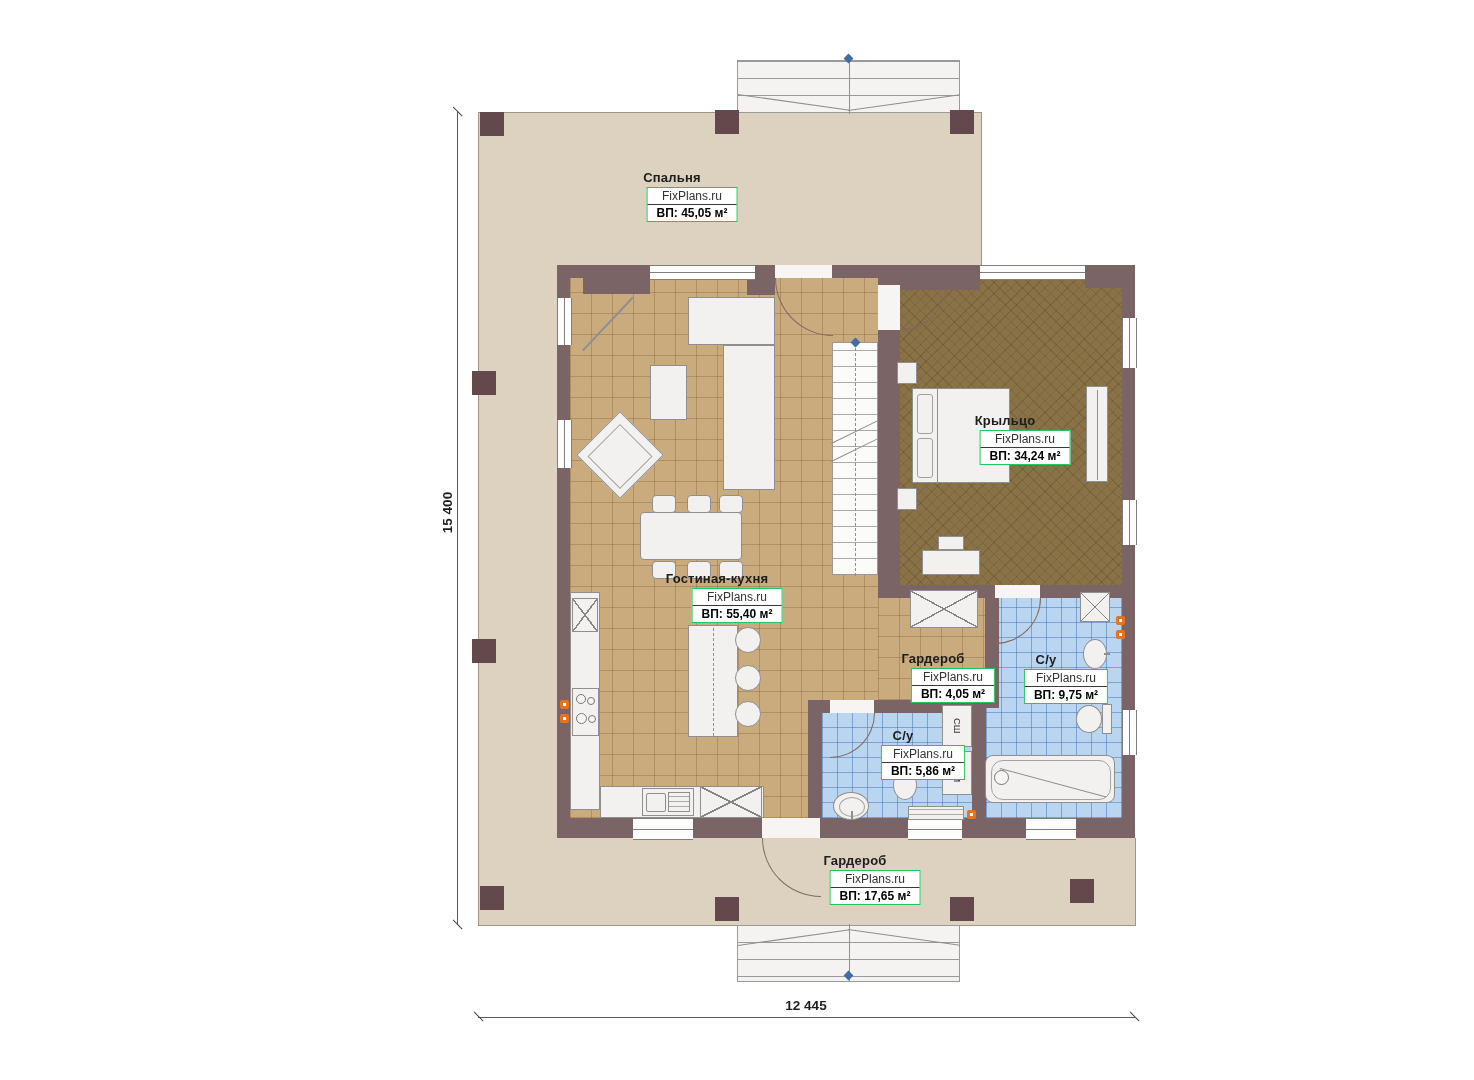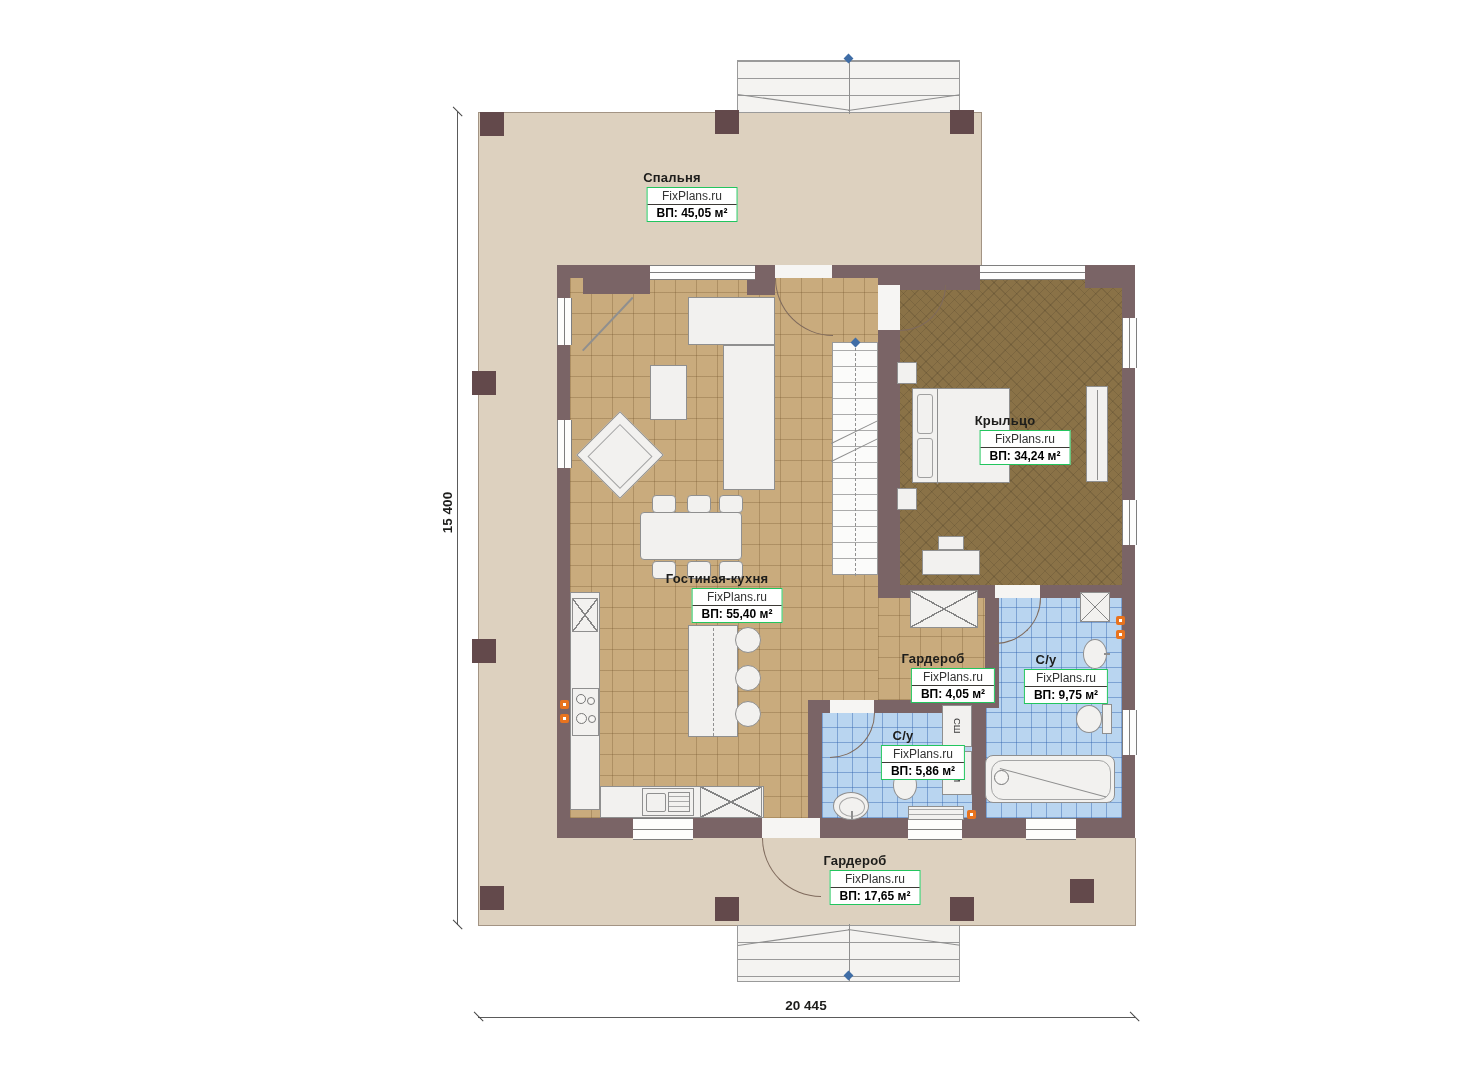--- a/index.html
+++ b/index.html
@@ -288,15 +288,15 @@
   </div>
 
   <div class="abs dim-line" style="left:457px;top:112px;width:1px;height:813px;"></div>
   <div class="abs dim-tick" style="left:451px;top:111px;"></div>
   <div class="abs dim-tick" style="left:451px;top:924px;"></div>
   <div class="abs dim-label" style="left:397px;top:505px;width:100px;transform:rotate(-90deg);">15 400</div>
 
   <div class="abs dim-line" style="left:478px;top:1017px;width:657px;height:1px;"></div>
   <div class="abs dim-tick" style="left:472px;top:1016px;"></div>
   <div class="abs dim-tick" style="left:1128px;top:1016px;"></div>
-  <div class="abs dim-label" style="left:756px;top:998px;width:100px;">20 445</div>
+  <div class="abs dim-label" style="left:756px;top:998px;width:100px;">12 445</div>
 
 </div>
 
 </body></html>

